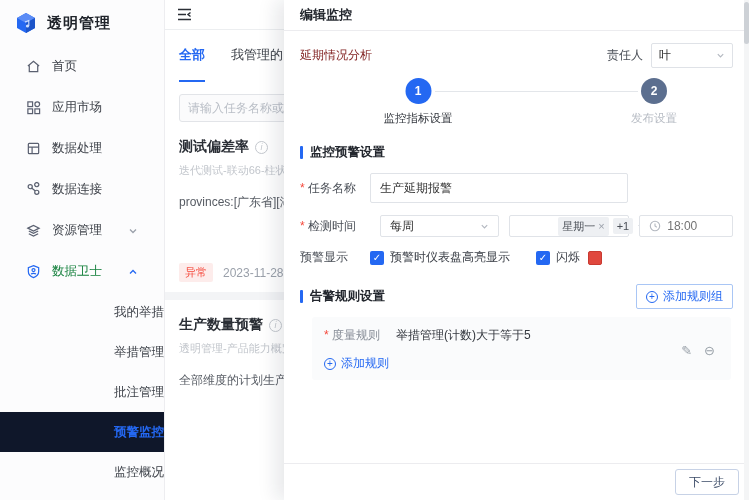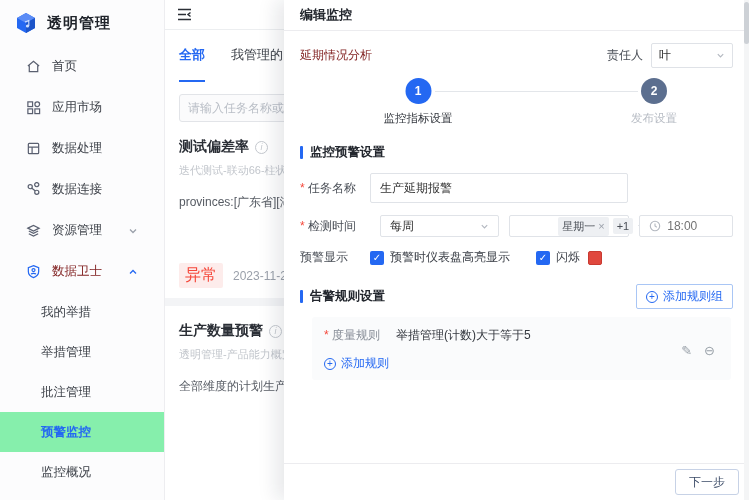--- a/index.html
+++ b/index.html
@@ -10,43 +10,43 @@
   }
   
   .sidebar { position:absolute; left:0; top:0; bottom:0; width:165px;
     background:#fcfcfd; border-right:1px solid #ededf0; z-index:1; }
   .logo-row { display:flex; align-items:center; gap:9px; padding:11px 14px; }
   .app-title { font-size:15px; font-weight:bold; color:#20242b; letter-spacing:1px; }
   .menu-item { height:41px; display:flex; align-items:center; gap:10px;
     padding:0 26px; color:#3c4048; cursor:pointer; font-size:12.5px; }
   .menu-item .mi-icon { width:16px; height:16px; color:#5a6070; display:flex; align-items:center; }
   .menu-item .chev { margin-left:auto; color:#9aa0aa; display:flex; }
-  .menu-item.parent-active { color:#7f1d1d; }
+  .menu-item.parent-active { color:#15803d; }
   .menu-item.parent-active .mi-icon { color:#2468f2; }
   .sub-item { height:40px; display:flex; align-items:center; padding-left:41px;
-    color:#3c4048; cursor:pointer; font-size:12.5px; }
-  .sub-item.active { background:#86efac; color:#2468f2; font-weight:bold; }
+    color:#3c4048; cursor:pointer; font-size:12.5px;justify-content:flex-end; }
+  .sub-item.active { background:#0f172a; color:#2468f2; font-weight:bold; }
   
   .middle { position:absolute; left:165px; top:0; bottom:0; width:300px; background:#fff; overflow:hidden; }
   .topbar { height:30px; border-bottom:1px solid #eceef0; display:flex; align-items:center; padding:0 12px; }
   .tabs { display:flex; gap:26px; margin:16px 0 0 14px; font-size:13px; }
   .tab { padding-bottom:16px; color:#3c4048; cursor:pointer; }
   .tab.active { color:#2468f2; border-bottom:2px solid #2468f2; font-weight:bold; }
   .searchbox { margin:12px 14px 0 14px; height:28px; width:260px; border:1px solid #e2e4e8;
     border-radius:3px; background:#fbfbfc; display:flex; align-items:center; padding:0 8px; }
   .searchbox input { border:none; outline:none; background:transparent; width:100%;
     font-size:12px; color:#333; font-family:inherit; }
   .searchbox input::placeholder { color:#b9bec6; }
   .card { padding:16px 14px 10px 14px; }
   .card-title-row { display:flex; align-items:center; gap:6px; }
   .card-title { font-size:14px; font-weight:bold; color:#2b2f36; white-space:nowrap;text-align:center; }
   .card-sub { margin-top:7px; color:#c2c6cc; font-size:11px; white-space:nowrap; overflow:hidden; }
   .card-body { margin-top:16px; color:#565b63; font-size:12px; white-space:nowrap; overflow:hidden; }
   .card-meta { margin-top:52px; display:flex; align-items:center; gap:10px; }
-  .badge-err { background:#fdeceb; color:#f5483b; font-size:16px; padding:2px 6px; border-radius:2px; }
+  .badge-err { background:#fdeceb; color:#f5483b; font-size:11px; padding:2px 6px; border-radius:2px; }
   .card-date { color:#9aa0aa; font-size:12px; white-space:nowrap; }
   .list-divider { height:8px; background:#f3f4f6; }
   .info-dot { width:13px; height:13px; border:1px solid #c4c8ce; border-radius:50%;
     color:#c4c8ce; font-size:9px; line-height:11px; text-align:center; font-style:italic; flex:none; }
   
   .drawer { position:absolute; left:284px; top:0; bottom:0; right:0; background:#fff;
     box-shadow:-8px 0 18px rgba(20,30,50,.10); z-index:5; display:flex; flex-direction:column; }
   .drawer-header { height:31px; flex:none; display:flex; align-items:center; padding:0 16px;
     font-size:13px; font-weight:bold; color:#23272e; border-bottom:1px solid #ececef; }
   .drawer-body { flex:1; position:relative; padding:12px 16px 0 16px; overflow:hidden; }

